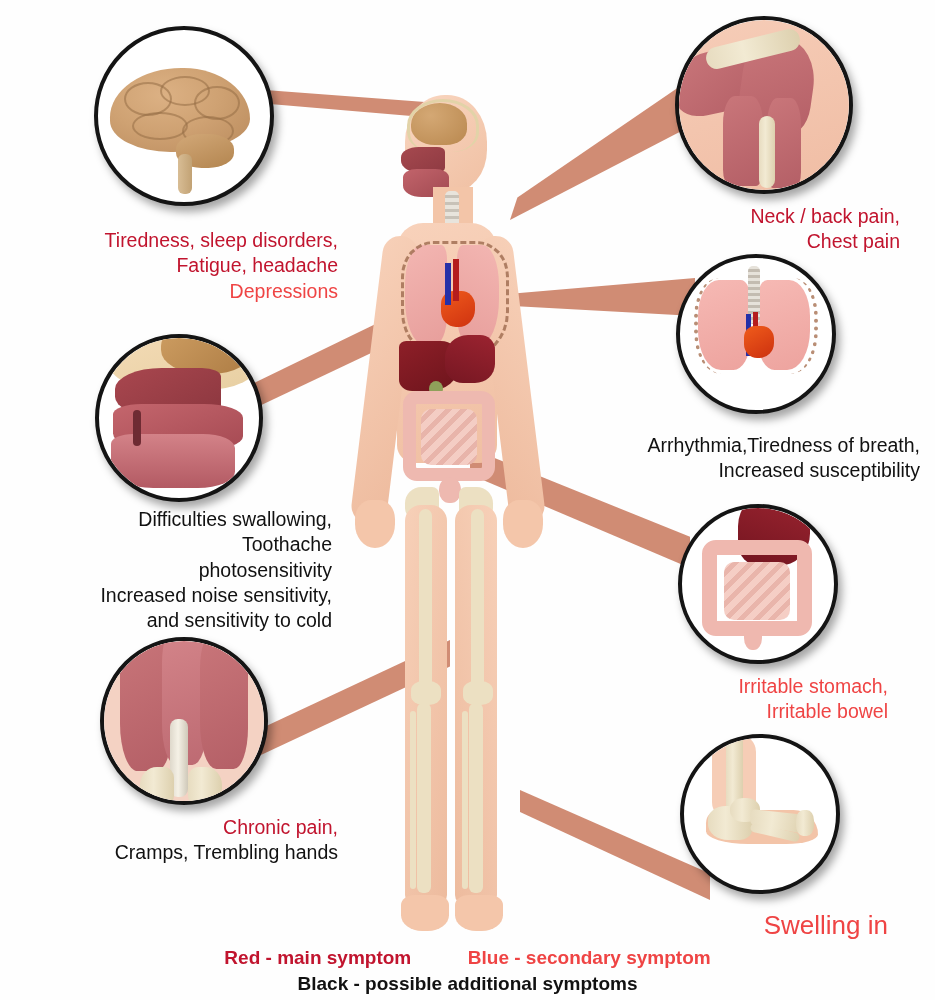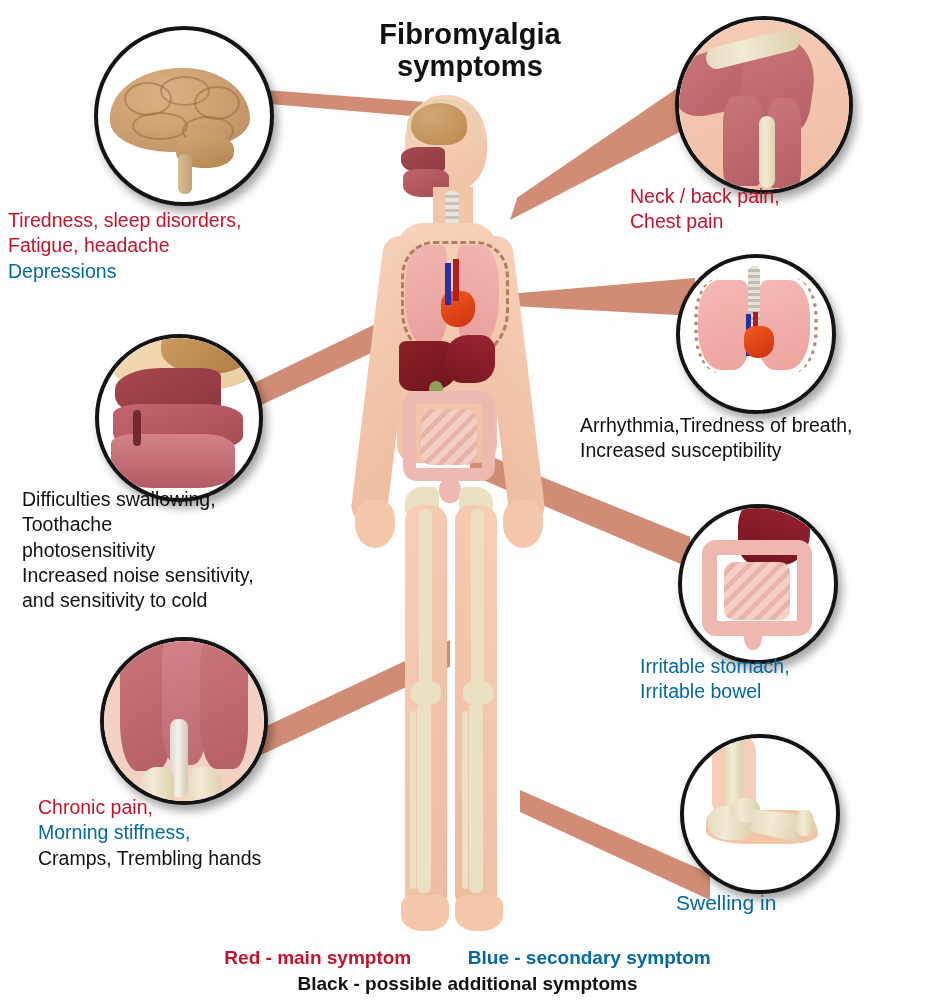--- a/index.html
+++ b/index.html
@@ -11,33 +11,33 @@
   .stage{position:absolute;inset:0;}
 
   
   .title{
     position:absolute;left:280px;top:18px;width:380px;
     text-align:center;font-size:29px;font-weight:bold;color:#111;
     line-height:1.12;letter-spacing:.1px;
   }
 
   
-  .txt{position:absolute;text-align:left;line-height:1.30;}
+  .txt{position:absolute;text-align:right;line-height:1.30;margin-top:20px;}
   .ln{display:block;white-space:nowrap;}
   .red{color:#c1142e;}
-  .blue{color:#0369a1;}
+  .blue{color:#ef4444;}
   .black{color:#111;}
 
   #t-brain{left:8px;top:208px;width:330px;font-size:19.5px;}
   #t-neck{left:630px;top:184px;width:270px;font-size:19.5px;}
   #t-head{left:22px;top:487px;width:310px;font-size:19.5px;}
   #t-heart{left:580px;top:413px;width:340px;font-size:19.5px;}
   #t-thigh{left:38px;top:795px;width:300px;font-size:19.5px;}
   #t-gut{left:640px;top:654px;width:248px;font-size:19.5px;}
-  #t-foot{left:676px;top:889px;width:248px;font-size:21px;}
+  #t-foot{left:640px;top:889px;width:248px;font-size:26px;}
 
   
   .legend{position:absolute;left:0;top:945px;width:935px;text-align:center;
           font-size:19px;font-weight:bold;line-height:1.35;}
   .legend .row1 span{display:inline-block;}
   .legend .gap{width:46px;display:inline-block;}
 
   
   .wedge{position:absolute;background:#d08c74;}
 
@@ -64,24 +64,20 @@
   .body{position:absolute;left:383px;top:95px;width:200px;height:845px;}
   .skin{position:absolute;background:#f6cdb4;}
   .skin2{position:absolute;background:#f3c3a6;}
   .sk-bone{position:absolute;background:#ece0c2;}
 </style>
 </head>
 <body>
 
 <div class="stage">
 
-  <div class="title">
-    <span>Fibromyalgia</span><br>
-    <span>symptoms</span>
-  </div>
 
   <div class="wedge" style="left:255px;top:78px;width:180px;height:40px;
               clip-path:polygon(0% 28%,0% 62%,100% 100%,100% 62%);"></div>
   <div class="wedge" style="left:510px;top:60px;width:185px;height:160px;
               clip-path:polygon(100% 10%,100% 40%,0% 100%,4% 86%);"></div>
   <div class="wedge" style="left:240px;top:300px;width:185px;height:115px;
               clip-path:polygon(100% 0%,100% 24%,0% 100%,0% 78%);"></div>
   <div class="wedge" style="left:500px;top:278px;width:195px;height:38px;
               clip-path:polygon(0% 44%,0% 72%,100% 100%,100% 0%);"></div>
   <div class="wedge" style="left:470px;top:448px;width:220px;height:120px;
@@ -289,21 +285,20 @@
     <span class="ln black">and sensitivity to cold</span>
   </div>
 
   <div class="txt" id="t-heart">
     <span class="ln black">Arrhythmia,Tiredness of breath,</span>
     <span class="ln black">Increased susceptibility</span>
   </div>
 
   <div class="txt" id="t-thigh">
     <span class="ln red">Chronic pain,</span>
-    <span class="ln blue">Morning stiffness,</span>
     <span class="ln black">Cramps, Trembling hands</span>
   </div>
 
   <div class="txt" id="t-gut">
     <span class="ln blue">Irritable stomach,</span>
     <span class="ln blue">Irritable bowel</span>
   </div>
 
   <div class="txt" id="t-foot">
     <span class="ln blue">Swelling in</span>

